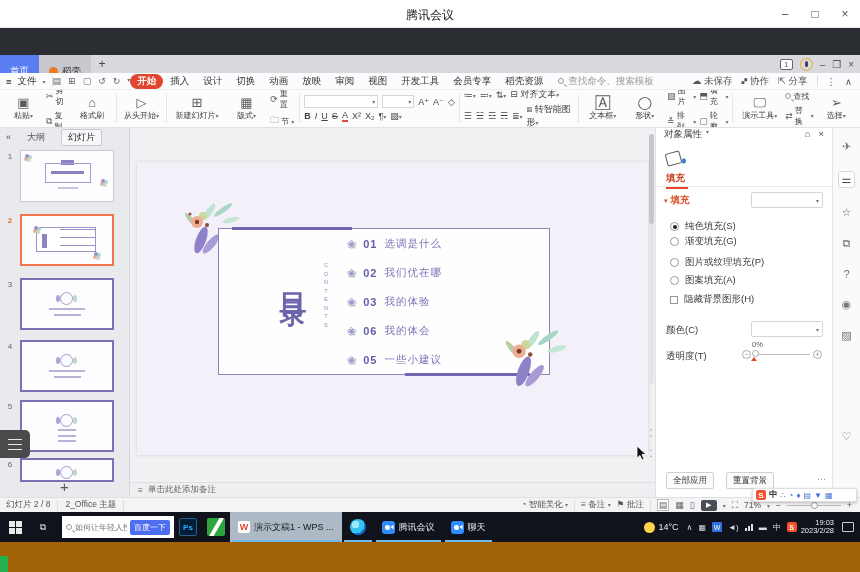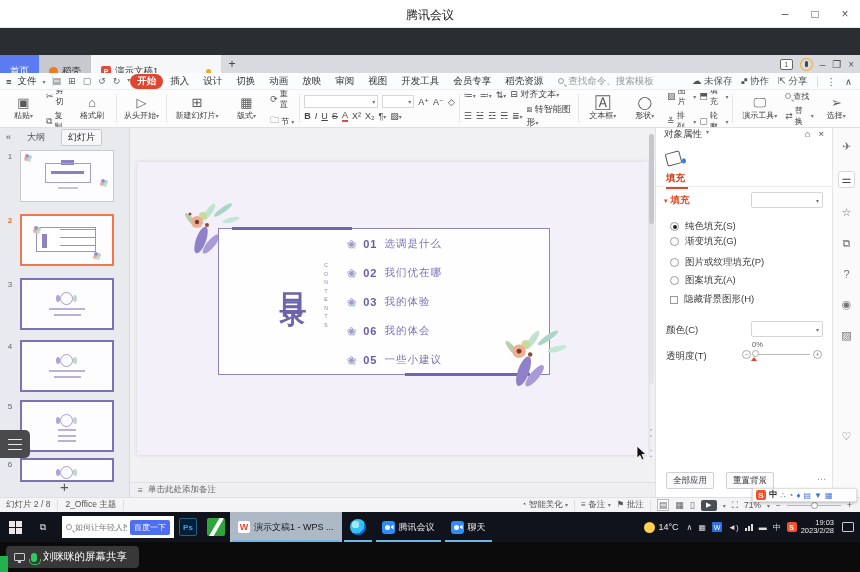--- a/index.html
+++ b/index.html
@@ -202,25 +202,20 @@
   <div class="darkstrip"></div>
 
   <div class="tabrow">
     <div class="wtab home">
         <span>首页</span>
       </div>
     <div class="wtab docer">
       <span class="dicon"></span>
       <span>稻壳</span>
     </div>
-    <div class="wtab doc">
-      <span class="picon">P</span>
-      <span>演示文稿1</span>
-      <span class="dot"></span>
-    </div>
     <div class="plus">+</div>
     <div class="tabctl">
       <span class="box1">1</span>
       <span class="micring">
           <span class="micb"></span>
         </span>
       <span class="g">–</span>
       <span class="g">❐</span>
       <span class="g">×</span>
     </div>
@@ -759,22 +754,15 @@
       <span>中</span>
       <span class="sbox">S</span>
     </div>
     <div class="clock">
       <div>19:03</div>
       <div>2023/2/28</div>
     </div>
     <span class="notif"></span>
   </div>
 
-  <div class="sharebar">
-    <div class="sharepill">
-      <span class="shic"></span>
-      <span class="gmic"></span>
-      <span>刘咪咪的屏幕共享</span>
-    </div>
-  </div>
   <div class="gcorner"></div>
 
 </div>
 
 </body></html>

